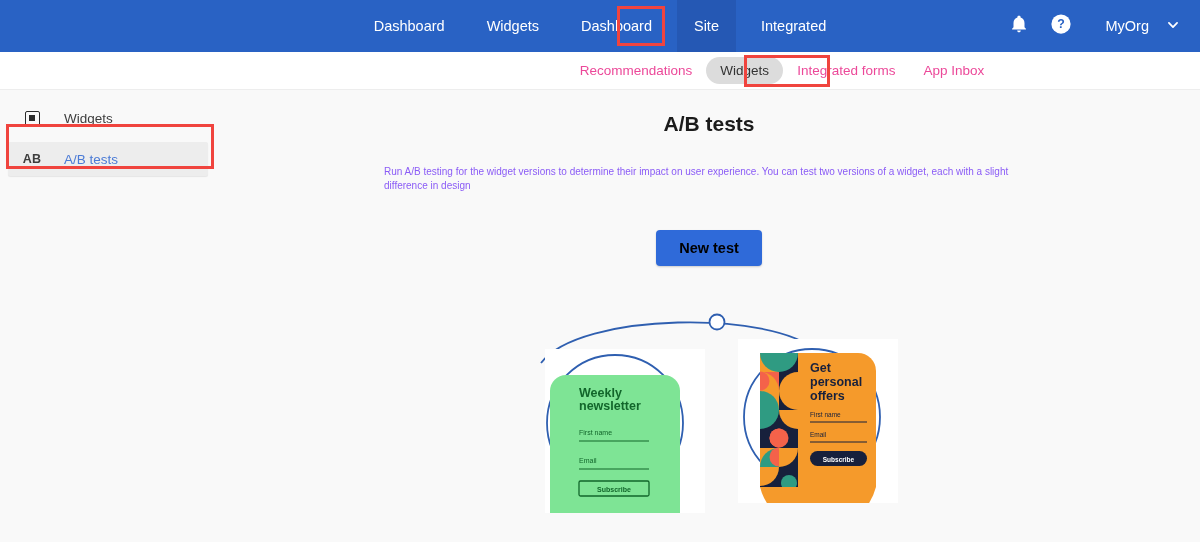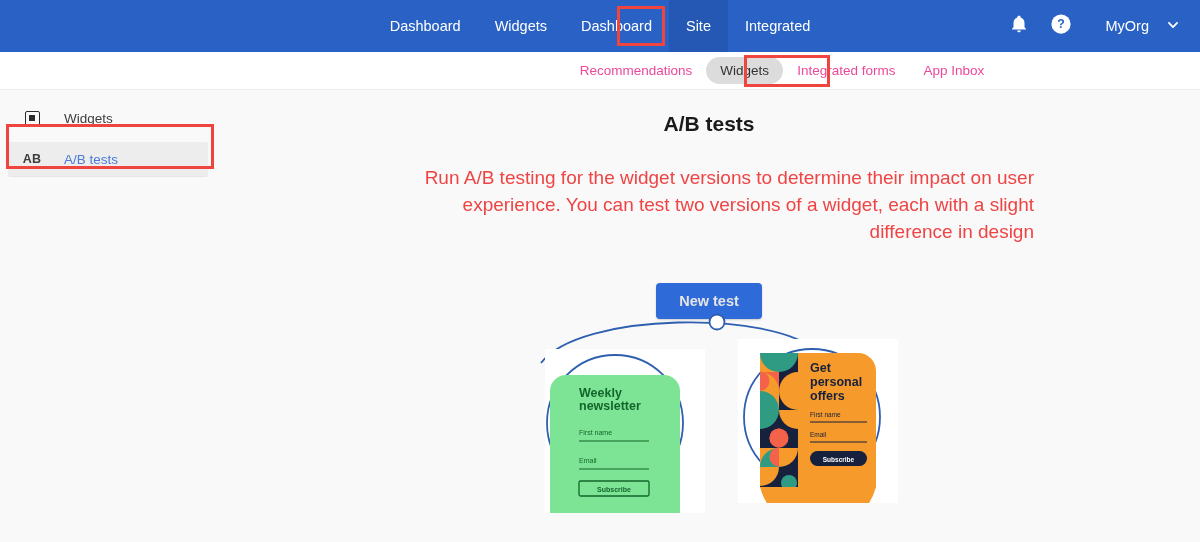--- a/index.html
+++ b/index.html
@@ -28,21 +28,21 @@
     align-items: stretch;
   }
   .topnav-center {
     position: absolute;
     left: 0; top: 0;
     height: 52px;
     width: 100%;
     display: flex;
     align-items: center;
     justify-content: center;
-    gap: 0px;
+    gap: 8px;
   }
   .nav-item {
     height: 52px;
     display: flex;
     align-items: center;
     padding: 0 17px;
     color: #ffffff;
     font-size: 14.5px;
     line-height: 1;
     white-space: nowrap;
@@ -168,29 +168,29 @@
   }
   .page-title {
     margin-top: 20px;
     font-size: 21px;
     font-weight: bold;
     color: #1b1b1b;
   }
   .page-desc {
     margin-top: 29px;
     width: 650px;
-    text-align: right;
-    font-size: 19px;
+    text-align: left;
+    font-size: 10px;
     line-height: 1.42;
-    color: #ef4444;
+    color: #8b5cf6;
   }
   .new-test-btn {
     margin-top: 37px;
     background: #2f6ad9;
-    color: #e5e5e5;
+    color: #000000;
     border: none;
     border-radius: 4px;
     font-family: inherit;
     font-size: 14.5px;
     font-weight: bold;
     padding: 10px 23px;
     cursor: pointer;
     box-shadow: 0 1px 2px rgba(0,0,0,.18);
   }
 

